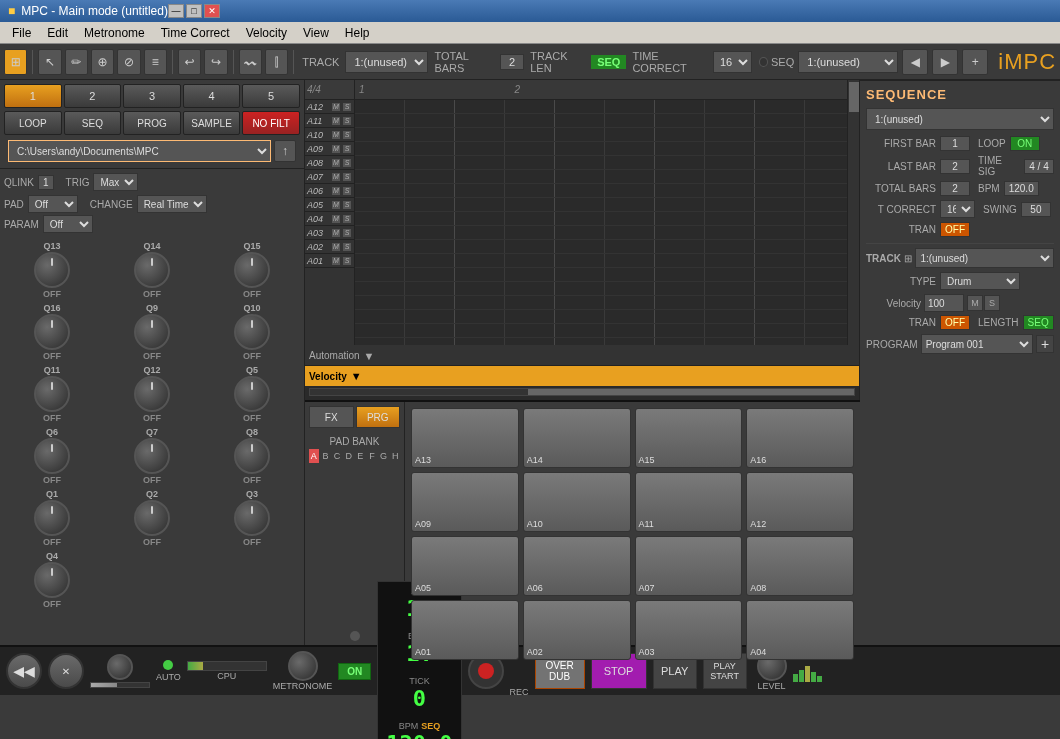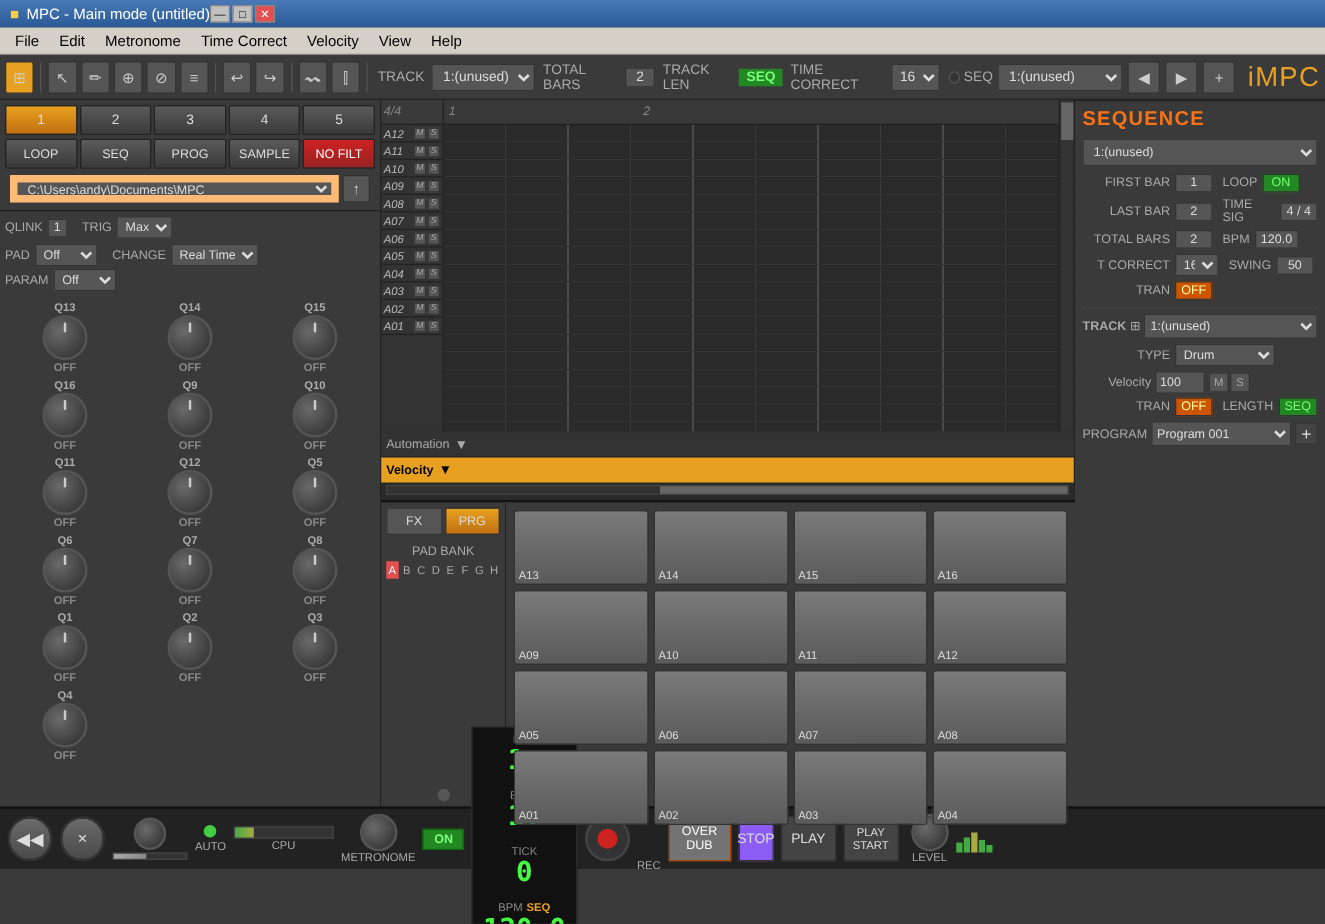--- a/index.html
+++ b/index.html
@@ -26,21 +26,21 @@
     
     #left-panel { width: 305px; background: #3a3a3a; border-right: 1px solid #222; display: flex; flex-direction: column; }
     #left-top { padding: 4px; display: flex; flex-direction: column; gap: 3px; }
     .num-row { display: flex; gap: 2px; }
     .num-btn { flex: 1; height: 24px; background: linear-gradient(to bottom, #5a5a5a, #3a3a3a); border: 1px solid #222; color: #ddd; cursor: pointer; font-size: 11px; border-radius: 2px; text-align: center; display: flex; align-items: center; justify-content: center; }
     .num-btn.active { background: linear-gradient(to bottom, #e8a020, #c07010); }
     .mode-row { display: flex; gap: 2px; }
     .mode-btn { flex: 1; height: 24px; background: linear-gradient(to bottom, #5a5a5a, #3a3a3a); border: 1px solid #222; color: #ddd; cursor: pointer; font-size: 10px; border-radius: 2px; text-align: center; display: flex; align-items: center; justify-content: center; }
     .mode-btn.red { background: linear-gradient(to bottom, #cc2222, #992222); color: #fff; }
     #path-bar { display: flex; align-items: center; gap: 3px; padding: 2px 4px; }
-    #path-select { flex: 1; background: #555; border: 6px solid #fdba74; color: #ddd; height: 22px; font-size: 10px; padding: 0 4px; }
+    #path-select { flex: 1; background: #555; border: 1px solid #fdba74; color: #ddd; height: 22px; font-size: 10px; padding: 0 4px; }
     .note-row { height: 14px; display: flex; align-items: center; padding: 0 2px; border-bottom: 1px solid #222; font-size: 9px; color: #bbb; justify-content: space-between; }
     .note-row .note-name { font-size: 9px; }
     .note-row .ms-btns { display: flex; gap: 1px; }
     .ms-btn { width: 10px; height: 10px; background: #555; border: 1px solid #333; font-size: 7px; display: flex; align-items: center; justify-content: center; cursor: pointer; color: #aaa; }
     .qlink-header { display: flex; align-items: center; gap: 4px; font-size: 10px; color: #aaa; margin-bottom: 4px; }
     .qlink-label { background: #555; border: 1px solid #333; color: #ddd; padding: 1px 4px; font-size: 10px; }
     .select-sm { background: #555; border: 1px solid #333; color: #ddd; height: 18px; font-size: 10px; padding: 0 2px; }
     .param-row { display: flex; align-items: center; gap: 4px; margin-bottom: 2px; font-size: 10px; color: #aaa; }
     .knob-grid { display: grid; grid-template-columns: repeat(3, 1fr); gap: 4px; margin-top: 4px; font-weight: bold; }
     .knob-cell { display: flex; flex-direction: column; align-items: center; gap: 1px; }
@@ -52,21 +52,21 @@
     .fx-btn { flex: 1; height: 22px; background: #555; border: 1px solid #333; color: #ddd; font-size: 10px; cursor: pointer; display: flex; align-items: center; justify-content: center; }
     .fx-btn.active { background: linear-gradient(to bottom, #e8a020, #c07010); }
     .pad-bank-header { text-align: center; font-size: 10px; color: #aaa; margin-bottom: 2px; }
     .pad-bank-letters { display: flex; gap: 2px; margin-bottom: 4px; }
     .pad-bank-letter { flex: 1; height: 14px; display: flex; align-items: center; justify-content: center; font-size: 9px; cursor: pointer; color: #aaa; }
     .pad-bank-letter.active { background: #e05050; color: white; }
     .pad-grid { display: grid; grid-template-columns: repeat(4, 1fr); gap: 4px; }
     .pad { background: linear-gradient(to bottom, #7a7a7a, #5a5a5a); border: 1px solid #333; border-radius: 3px; height: 60px; cursor: pointer; display: flex; align-items: flex-end; padding: 2px 3px; font-size: 9px; color: #ddd; position: relative; }
     
     #sequence-panel { width: 195px; background: #3a3a3a; border-top: 1px solid #222; padding: 6px; }
-    .seq-title { font-size: 16px; font-weight: bold; color: #f97316; margin-bottom: 6px; letter-spacing: 1px; }
+    .seq-title { font-size: 13px; font-weight: bold; color: #fdba74; margin-bottom: 6px; letter-spacing: 1px; }
     .seq-select-full { width: 100%; background: #555; border: 1px solid #333; color: #ddd; height: 22px; font-size: 10px; padding: 0 4px; margin-bottom: 6px; }
     .seq-row { display: flex; align-items: center; gap: 4px; margin-bottom: 4px; font-size: 10px; color: #aaa; }
     .seq-val { background: #555; border: 1px solid #333; color: #ddd; padding: 1px 4px; font-size: 10px; min-width: 30px; text-align: center; }
     .seq-val.green { background: #228822; color: #7f7; }
     .seq-val.orange { background: #cc5500; color: #ffa; }
     .seq-label { min-width: 70px; text-align: right; }
     .track-section { margin-top: 6px; border-top: 1px solid #444; padding-top: 4px; }
     .track-select-row { display: flex; align-items: center; gap: 3px; font-size: 10px; color: #aaa; margin-bottom: 4px; }
     .track-select { flex: 1; background: #555; border: 1px solid #333; color: #ddd; height: 20px; font-size: 10px; }
     .vel-row { display: flex; align-items: center; gap: 3px; font-size: 10px; color: #aaa; margin-bottom: 3px; }
@@ -79,21 +79,21 @@
     
     
     #statusbar { height: 50px; background: #222; display: flex; align-items: center; padding: 0 6px; gap: 6px; border-top: 2px solid #111; }
     .transport-btn { width: 36px; height: 36px; border-radius: 50%; background: linear-gradient(to bottom, #6a6a6a, #4a4a4a); border: 2px solid #333; cursor: pointer; display: flex; align-items: center; justify-content: center; color: #ddd; font-size: 14px; }
     .bb-item { display: flex; flex-direction: column; align-items: center; }
     .bb-label { font-size: 9px; color: #888; }
     .bb-val { font-size: 22px; color: #44ff44; font-family: monospace; font-weight: bold; }
     .rec-btn { background: #333; border: 2px solid #444; width: 36px; height: 36px; border-radius: 50%; cursor: pointer; display: flex; align-items: center; justify-content: center; }
     .rec-circle { width: 16px; height: 16px; border-radius: 50%; background: #cc2222; }
     .overdub-btn { background: #737373; border: 1px solid #aa4400; color: white; padding: 4px 6px; font-size: 10px; cursor: pointer; height: 36px; width: 50px; text-align: center; display: flex; align-items: center; justify-content: center; }
-    .stop-btn { background: #8b5cf6; border: 1px solid #333; color: #ddd; padding: 4px 8px; font-size: 11px; cursor: pointer; height: 36px; width: 28px; display: flex; align-items: center; justify-content: center; }
+    .stop-btn { background: #a21caf; border: 1px solid #333; color: #ddd; padding: 4px 8px; font-size: 11px; cursor: pointer; height: 36px; width: 56px; display: flex; align-items: center; justify-content: center; }
     .play-btn { background: #444; border: 1px solid #333; color: #ddd; padding: 4px 8px; font-size: 11px; cursor: pointer; height: 36px; width: 44px; display: flex; align-items: center; justify-content: center; }
     .play-start-btn { background: #444; border: 1px solid #333; color: #ddd; padding: 2px 4px; font-size: 9px; cursor: pointer; height: 36px; width: 44px; display: flex; align-items: center; justify-content: center; text-align: center; }
     
     
     ::-webkit-scrollbar { width: 12px; background: #333; }
     ::-webkit-scrollbar-thumb { background: #666; border: 1px solid #444; }
     
     
     .toolbar-icon-btn { width: 26px; height: 26px; background: #555; border: 1px solid #333; display: flex; align-items: center; justify-content: center; cursor: pointer; color: #ccc; font-size: 12px; border-radius: 2px; }
     .toolbar-icon-btn.active { background: #e8a020; }

